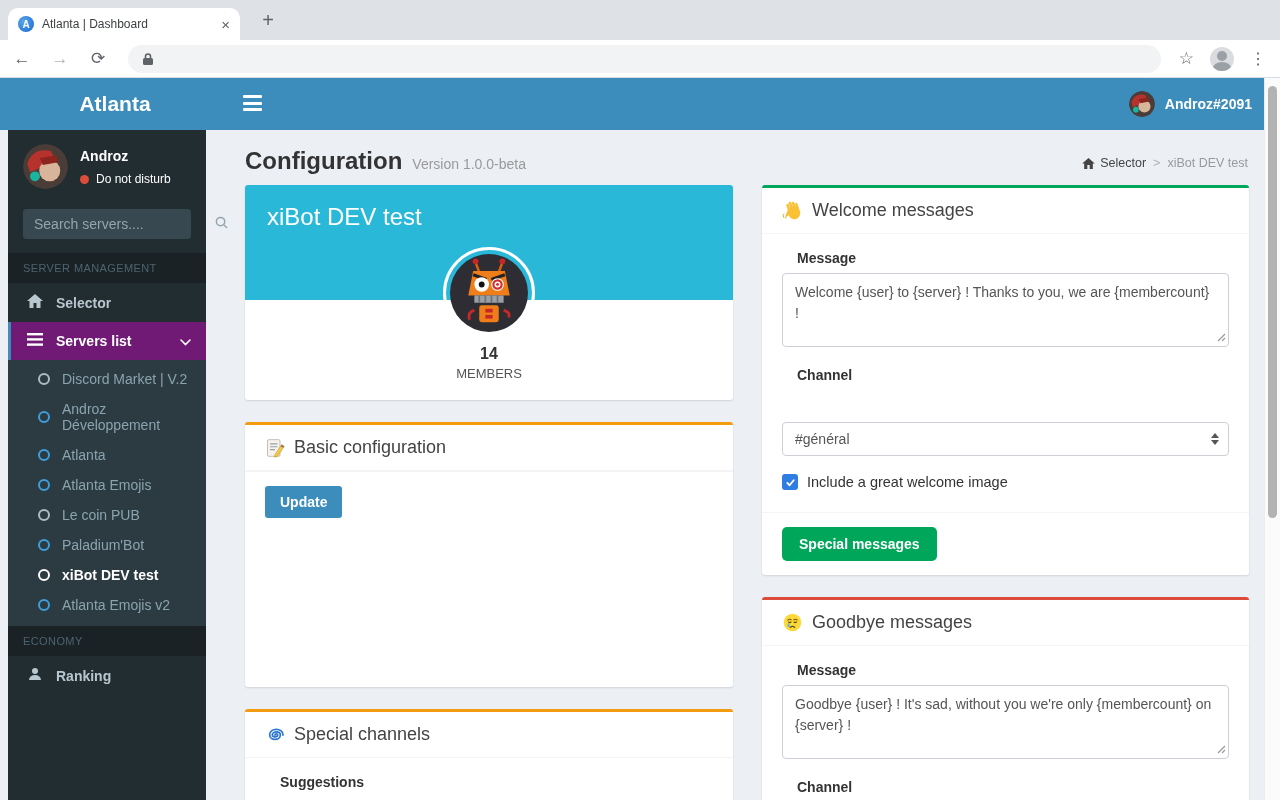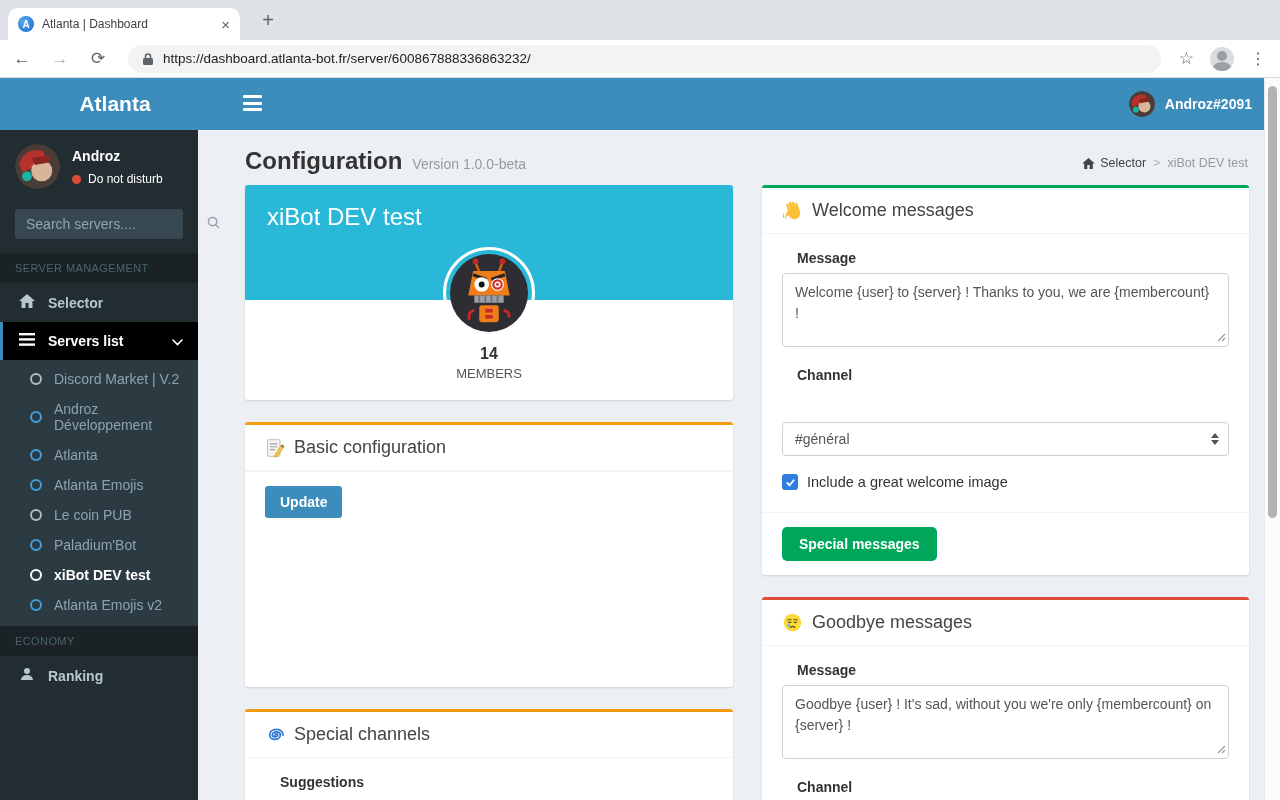--- a/index.html
+++ b/index.html
@@ -35,37 +35,37 @@
   .appheader { position:absolute; left:0; top:78px; width:1280px; height:52px; background:#3c8dbc; }
   .brand { position:absolute; left:0; top:0; width:230px; height:52px; color:#fff; font-size:21px; font-weight:bold;
            display:flex; align-items:center; justify-content:center; }
   .hamburger { position:absolute; left:243px; top:17px; width:19px; height:16px; display:flex; flex-direction:column; justify-content:space-between; cursor:pointer; }
   .hamburger i { display:block; height:3px; background:#fff; border-radius:1px; }
   .hdr-user { position:absolute; right:28px; top:0; height:52px; display:flex; align-items:center; gap:10px; color:#fff;
               font-size:14px; font-weight:600; }
   .hdr-avatar { width:26px; height:26px; border-radius:50%; overflow:hidden; }
 
   
-  .sidebar { position:absolute; left:0; top:130px; width:198px; height:670px; background:#222d32; }
+  .sidebar { position:absolute; left:8px; top:130px; width:198px; height:670px; background:#222d32; }
   .userpanel { padding:14px 15px 8px; display:flex; gap:12px; align-items:flex-start; }
   .userpanel .avatar { width:45px; height:45px; border-radius:50%; overflow:hidden; flex:none; }
   .uname { color:#fff; font-weight:bold; font-size:14px; margin-top:4px; }
   .ustatus { display:flex; align-items:center; gap:7px; margin-top:8px; color:#fff; font-size:12px; }
   .status-dot { width:9px; height:9px; border-radius:50%; background:#dd4b39; }
   .sidebar-search { margin:12px 15px 14px; height:30px; background:#374850; border:1px solid #374850; border-radius:3px;
                     display:flex; align-items:center; padding:0 10px; }
   .sidebar-search input { flex:1; background:transparent; border:none; outline:none; color:#ccc; font-size:14px;
                           font-family:"Liberation Sans", sans-serif; }
   .sidebar-search input::placeholder { color:#95a5ad; }
   .search-ic { color:#95a5ad; flex:none; }
   .sec-head { background:#1a2226; color:#4b646f; font-size:11px; letter-spacing:.4px; padding:9px 15px; }
   .side-item { display:flex; align-items:center; gap:12px; color:#b8c7ce; font-size:14px; font-weight:600;
                padding:11px 15px 11px 15px; border-left:3px solid transparent; cursor:pointer; }
   .side-item .mi { width:18px; text-align:center; flex:none; }
-  .side-item.open { background:#000000; border-left-color:#3c8dbc; color:#fff; }
+  .side-item.open { background:#701a75; border-left-color:#3c8dbc; color:#fff; }
   .side-item .chev { margin-left:auto; }
   .submenu { background:#2c3b41; padding:4px 0 6px; }
   .subitem { display:flex; align-items:center; gap:12px; color:#8aa4af; font-size:14px; padding:7px 15px 7px 30px; cursor:pointer; }
   .subitem .dot { width:12px; height:12px; border-radius:50%; border:2px solid #8a9ba3; flex:none; }
   .subitem .dot.blue { border-color:#3f9edb; }
   .subitem .dot.gray { border-color:#aebcc2; }
   .subitem .dot.white { border-color:#ffffff; }
   .subitem.active { color:#fff; font-weight:bold; }
 
   
@@ -143,21 +143,20 @@
 </div>
 <div class="toolbar">
   <span class="nav-ic">←</span>
   <span class="nav-ic fwd">→</span>
   <span class="nav-ic">⟳</span>
   <div class="omnibox">
     <svg width="12" height="14" viewBox="0 0 12 14">
       <rect x="1" y="6" width="10" height="7" rx="1.5" fill="#5f6368"></rect>
       <path d="M3.5 6 V4.5 a2.5 2.5 0 0 1 5 0 V6" fill="none" stroke="#5f6368" stroke-width="1.6"></path>
     </svg>
-    <span class="url">https://dashboard.atlanta-bot.fr/server/600867888336863232/</span>
   </div>
   <div class="chrome-right">
     <span class="star">☆</span>
     <span class="profile-ic"></span>
     <span class="dots">⋮</span>
   </div>
 </div>
 
 <div class="appheader">
   <div class="brand">Atlanta</div>

